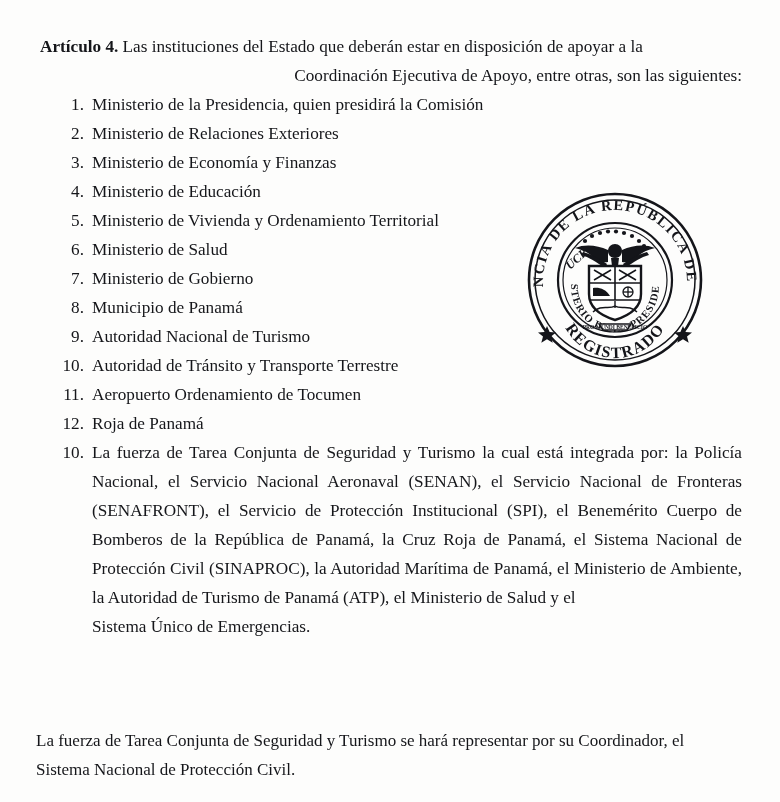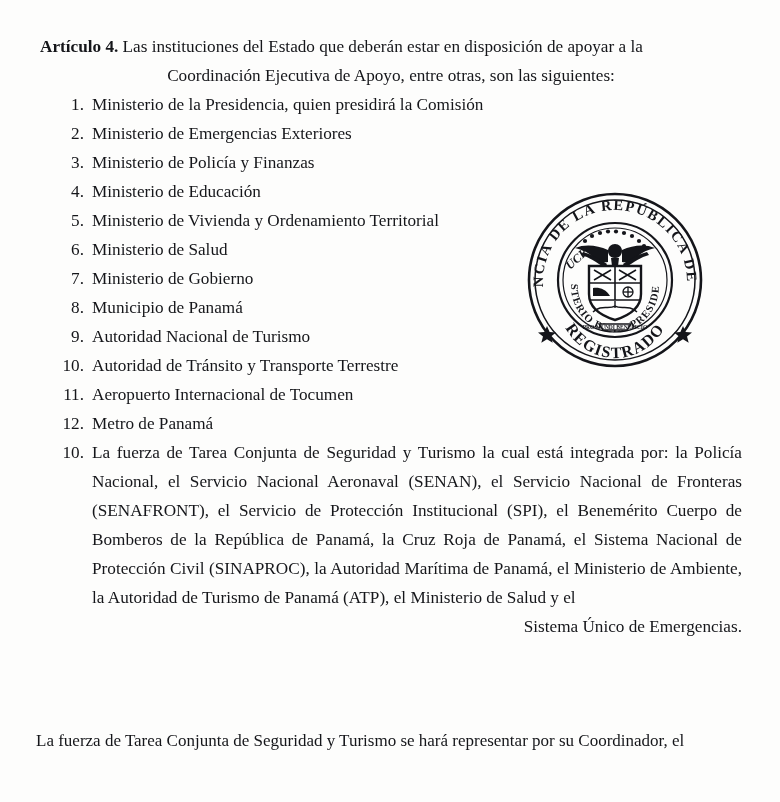--- a/index.html
+++ b/index.html
@@ -32,21 +32,21 @@
     font-size: 17.2px;
     line-height: 29px;
     text-align: justify;
     text-justify: inter-word;
   }
   .intro .lead {
     font-weight: bold;
   }
   .intro .l2 {
     display: block;
-    text-align: center;
+    text-align: right;
   }
 
   
   .list {
     position: absolute;
     left: 40px;
     top: 90px;
     width: 702px;
     font-size: 17.2px;
     line-height: 29px;
@@ -66,21 +66,21 @@
   }
   .li .txt {
     display: block;
   }
   .li.para .txt {
     text-align: justify;
     text-justify: inter-word;
   }
   .li.para .txt .lastline {
     display: block;
-    text-align: right;
+    text-align: left;
   }
 
   
   .closing {
     position: absolute;
     left: 36px;
     top: 726px;
     width: 702px;
     font-size: 17px;
     line-height: 29px;
@@ -124,25 +124,25 @@
   </div>
 
   <div class="list">
 
     <div class="li">
       <span class="num">1.</span>
       <span class="txt">Ministerio de la Presidencia, quien presidirá la Comisión</span>
     </div>
     <div class="li">
       <span class="num">2.</span>
-      <span class="txt">Ministerio de Emergencias Exteriores</span>
+      <span class="txt">Ministerio de Relaciones Exteriores</span>
     </div>
     <div class="li">
       <span class="num">3.</span>
-      <span class="txt">Ministerio de Policía y Finanzas</span>
+      <span class="txt">Ministerio de Economía y Finanzas</span>
     </div>
     <div class="li">
       <span class="num">4.</span>
       <span class="txt">Ministerio de Educación</span>
     </div>
     <div class="li">
       <span class="num">5.</span>
       <span class="txt">Ministerio de Vivienda y Ordenamiento Territorial</span>
     </div>
     <div class="li">
@@ -160,36 +160,37 @@
     <div class="li">
       <span class="num">9.</span>
       <span class="txt">Autoridad Nacional de Turismo</span>
     </div>
     <div class="li">
       <span class="num">10.</span>
       <span class="txt">Autoridad de Tránsito y Transporte Terrestre</span>
     </div>
     <div class="li">
       <span class="num">11.</span>
-      <span class="txt">Aeropuerto Internacional de Tocumen</span>
+      <span class="txt">Aeropuerto Ordenamiento de Tocumen</span>
     </div>
     <div class="li">
       <span class="num">12.</span>
-      <span class="txt">Metro de Panamá</span>
+      <span class="txt">Roja de Panamá</span>
     </div>
 
     <div class="li para">
       <span class="num">10.</span>
       <span class="txt"><span>La fuerza de Tarea Conjunta de Seguridad y Turismo la cual está  integrada por: la Policía Nacional, el Servicio Nacional Aeronaval  (SENAN), el Servicio Nacional de Fronteras (SENAFRONT), el Servicio de Protección Institucional (SPI), el Benemérito Cuerpo de Bomberos de la República de Panamá, la Cruz Roja de Panamá, el Sistema Nacional de Protección Civil (SINAPROC), la Autoridad Marítima de Panamá, el Ministerio de Ambiente, la Autoridad de Turismo de Panamá (ATP), el Ministerio de Salud y el</span><span class="lastline">Sistema Único de Emergencias.</span></span>
     </div>
 
   </div>
 
   <div class="closing">
     <span>La fuerza de Tarea Conjunta de Seguridad y Turismo se hará representar por su Coordinador, el</span>
+    <span class="l2">Sistema Nacional de Protección Civil.</span>
   </div>
 
   <div class="seal">
     <svg viewBox="0 0 182 196" xmlns="http://www.w3.org/2000/svg">
       <defs>
         <path id="arcOuter" d="M 20,104 A 72,72 0 0 1 164,104"></path>
         <path id="arcOuterBottom" d="M 34,118 A 58,62 0 0 0 150,118"></path>
         <path id="arcInner" d="M 42,104 A 50,50 0 0 1 142,104"></path>
         <path id="arcInnerBottom" d="M 48,108 A 44,46 0 0 0 136,108"></path>
       </defs>

